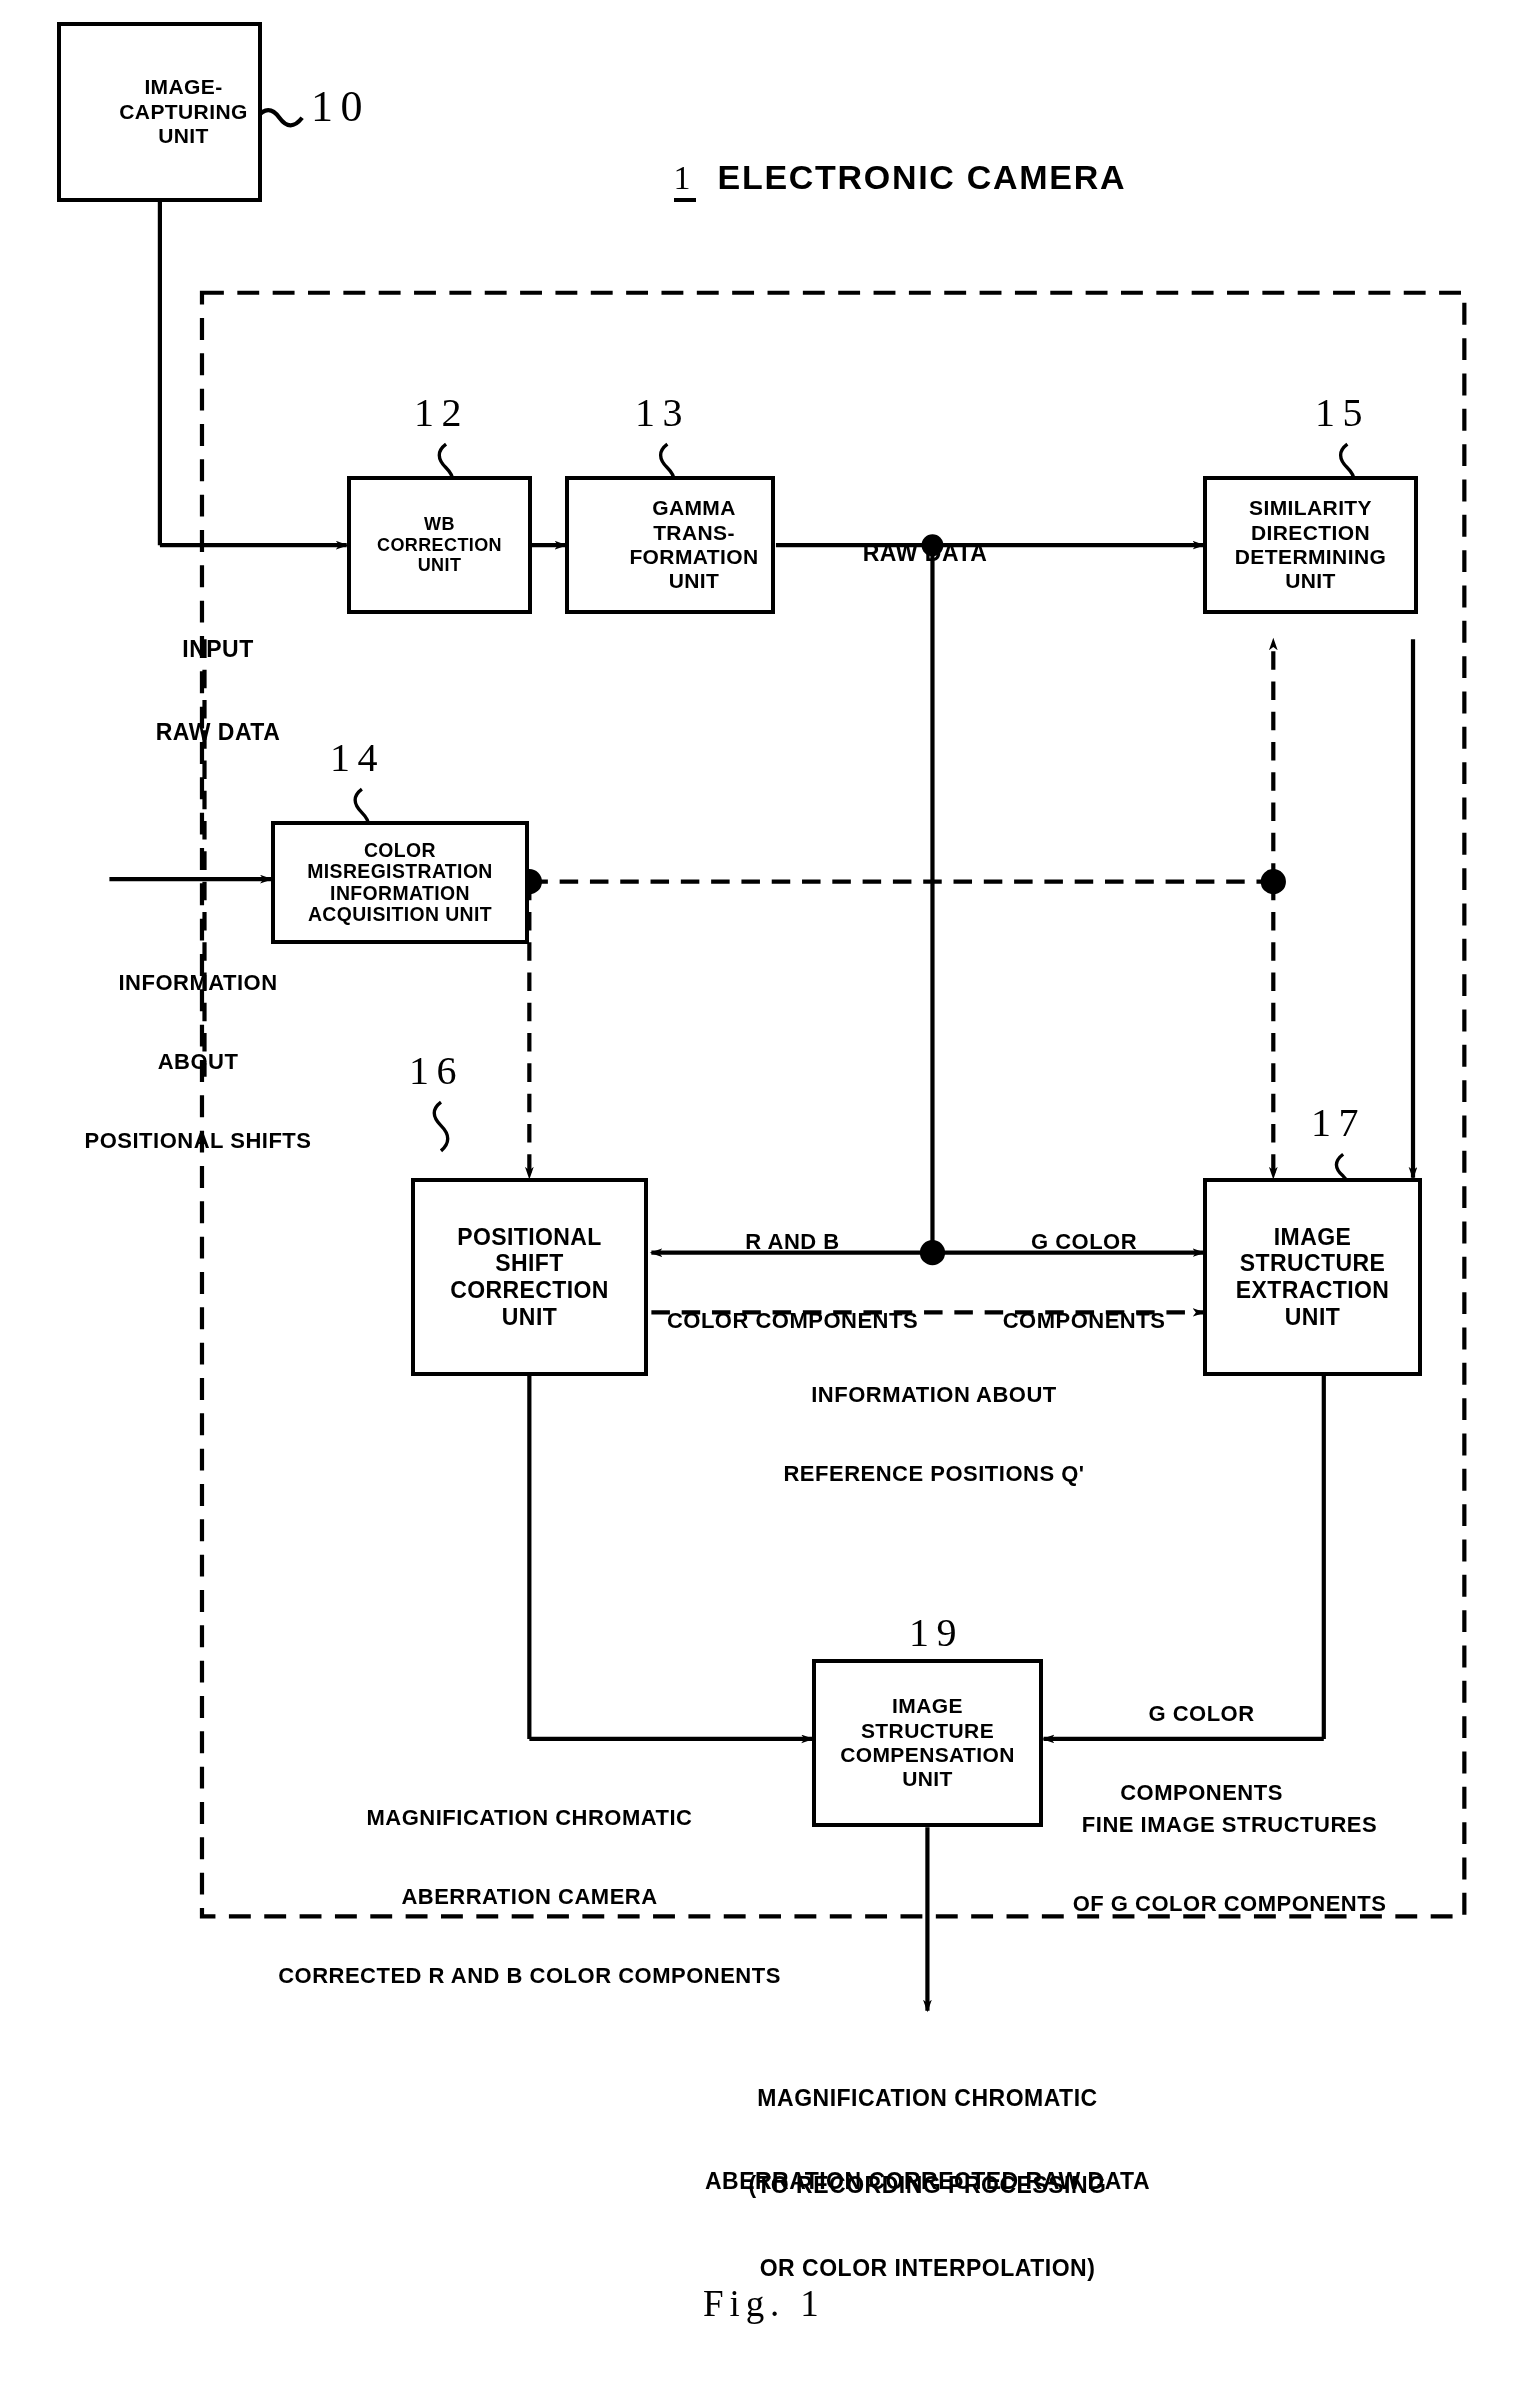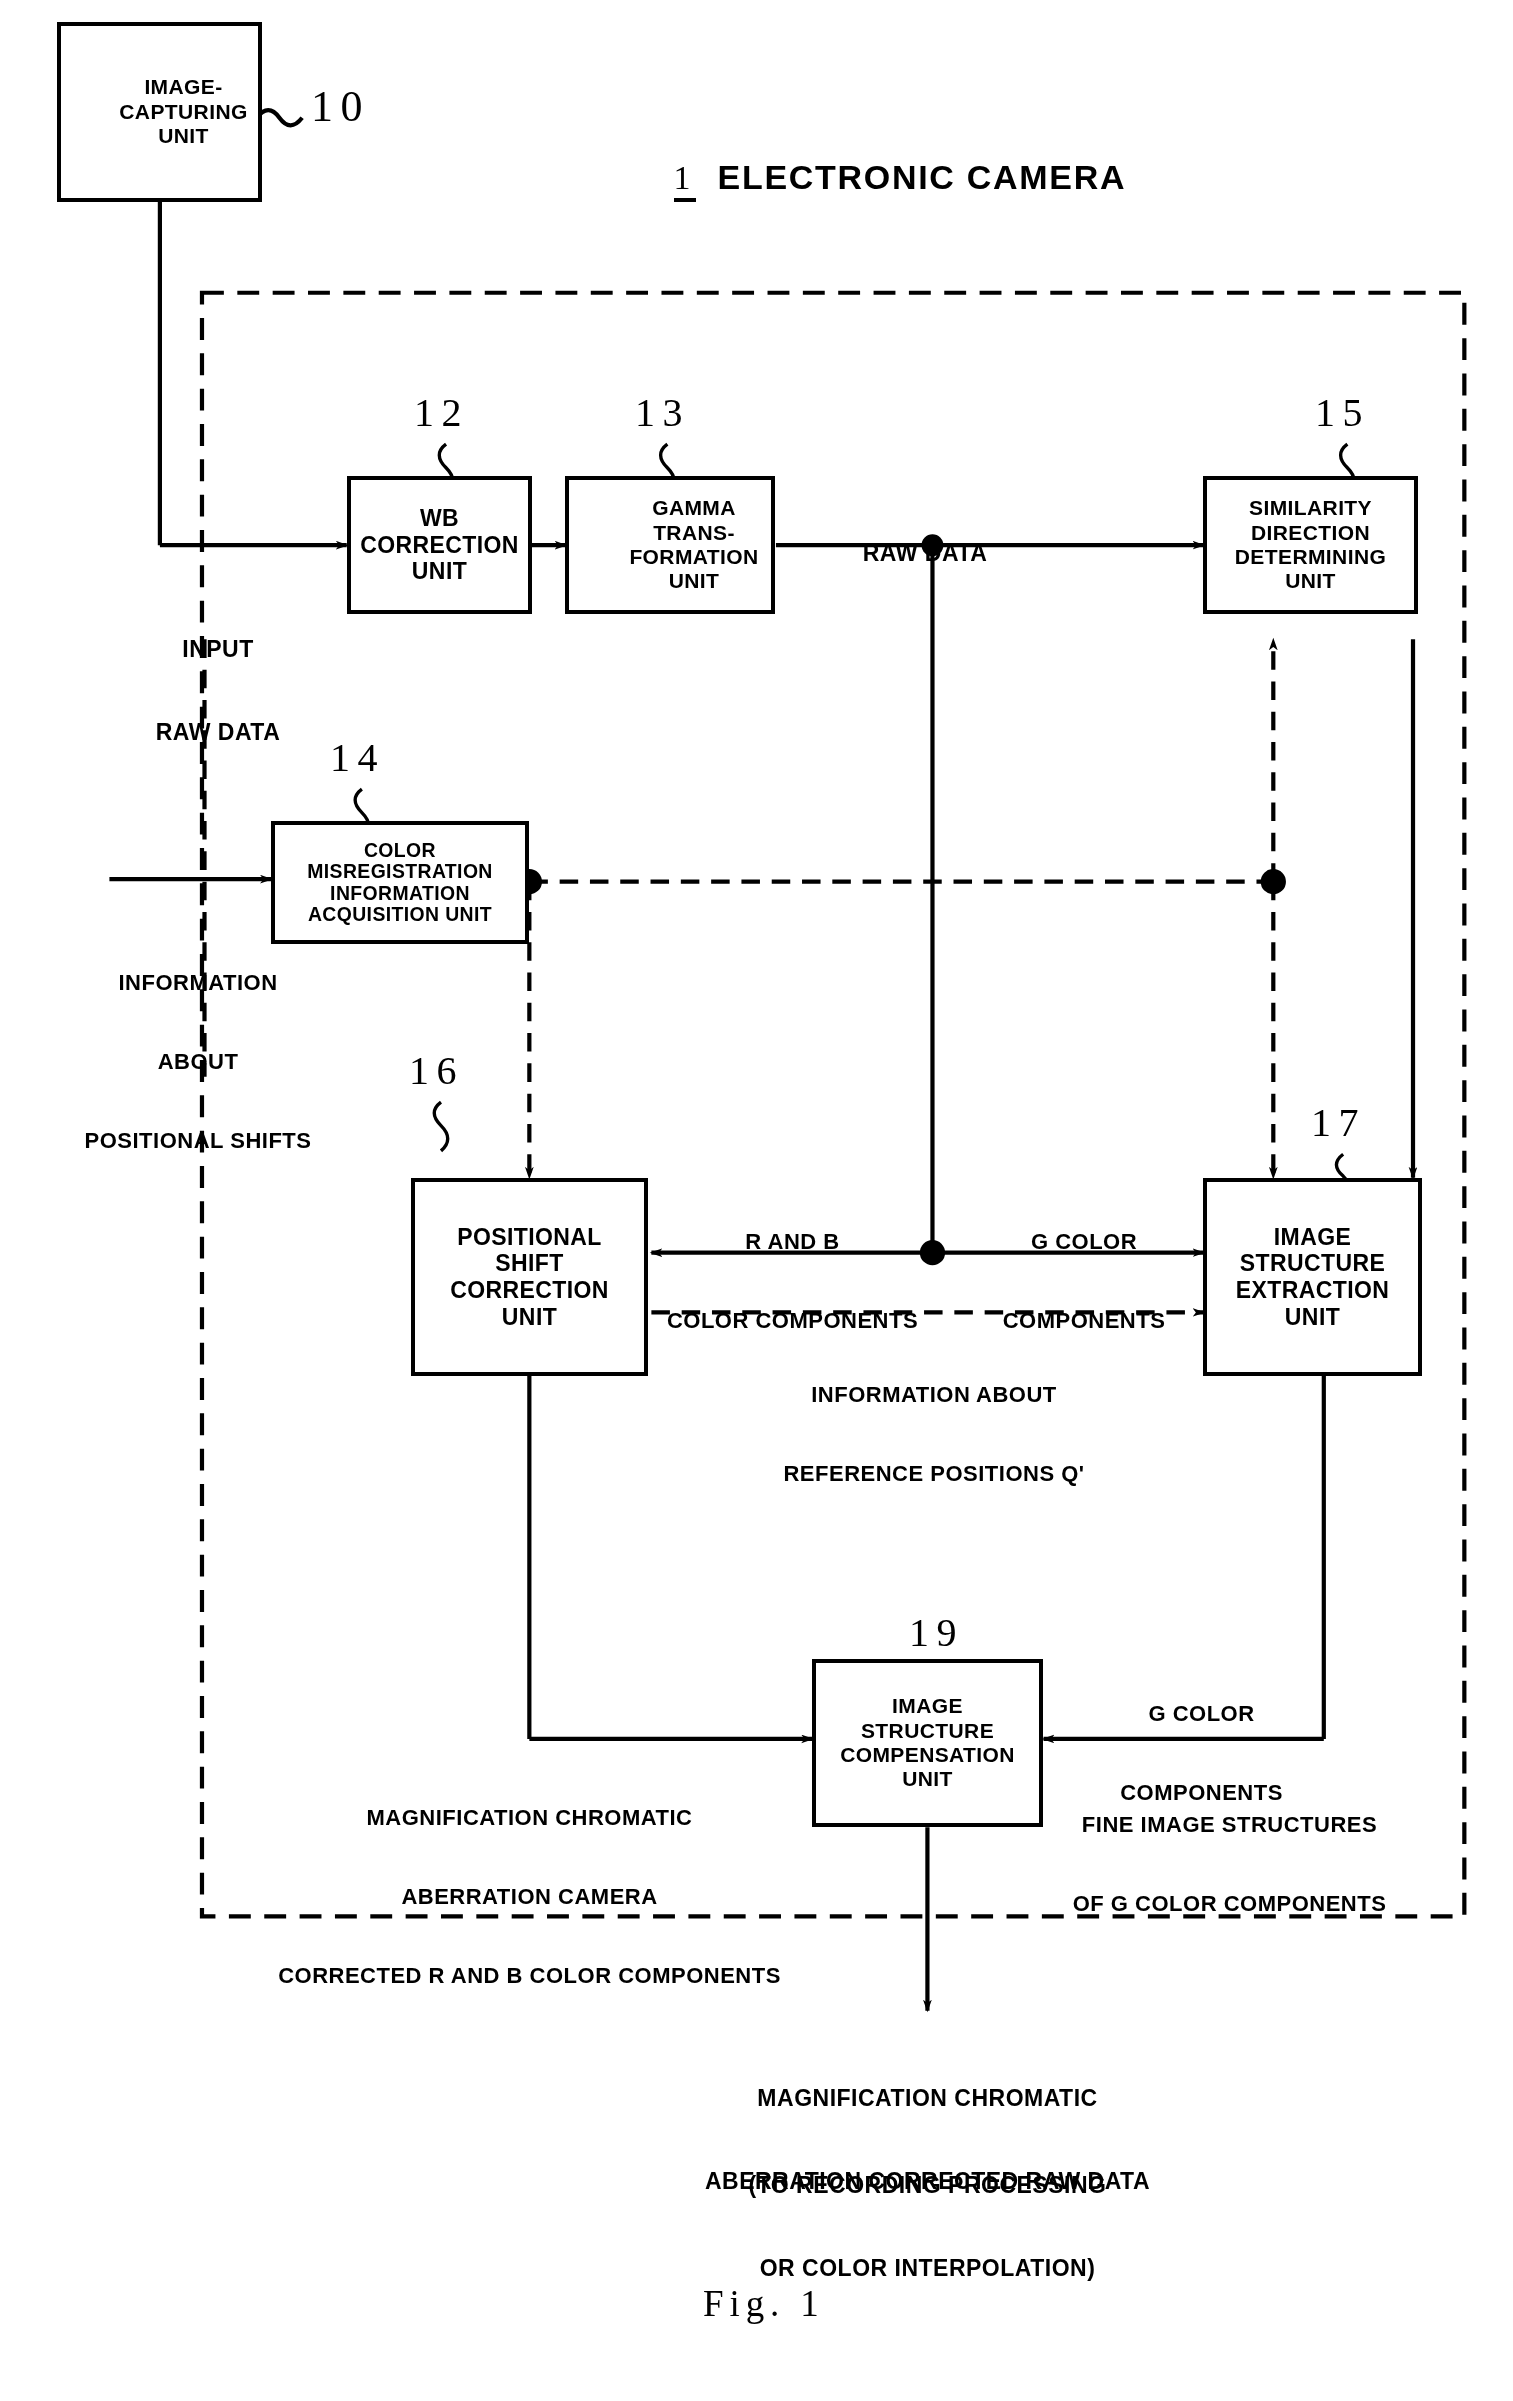--- a/index.html
+++ b/index.html
@@ -92,21 +92,21 @@
   </svg>
 
   <div class="blk" style="left:57px;top:22px;width:205px;height:180px;font-size:21px;padding-left:48px;">
     <span>
       <span>IMAGE-</span>
       <span>CAPTURING</span>
       <span>UNIT</span>
     </span>
   </div>
 
-  <div class="blk" style="left:347px;top:476px;width:185px;height:138px;font-size:23px;">
+  <div class="blk" style="left:347px;top:476px;width:185px;height:138px;font-size:18px;">
     <span>
       <span>WB</span>
       <span>CORRECTION</span>
       <span>UNIT</span>
     </span>
   </div>
 
   <div class="blk" style="left:565px;top:476px;width:210px;height:138px;font-size:21px;padding-left:48px;">
     <span>
       <span>GAMMA TRANS-</span>

